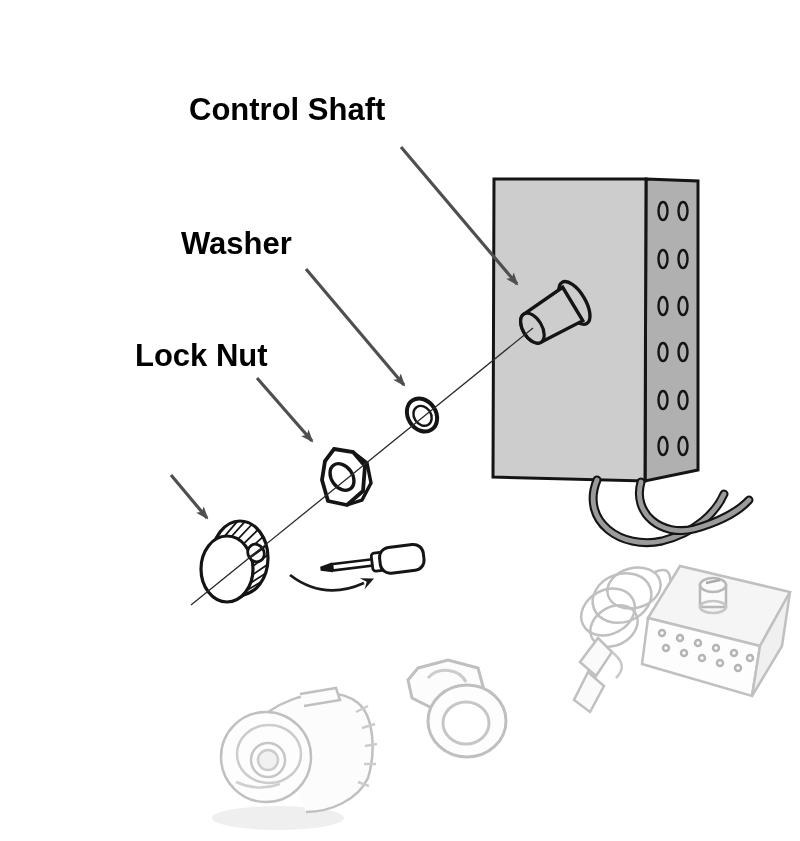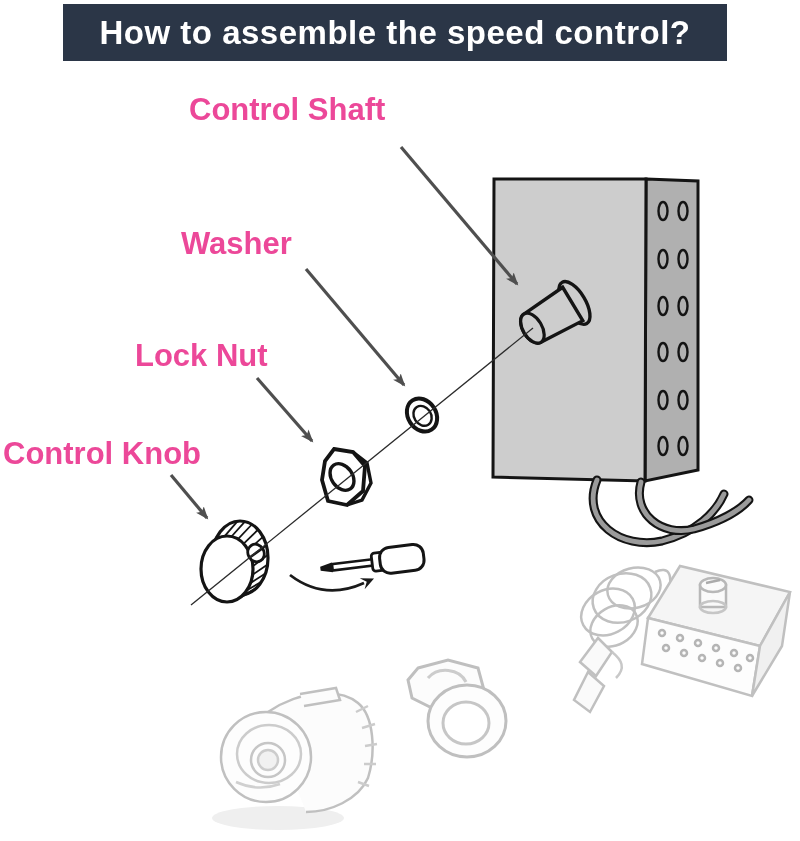--- a/index.html
+++ b/index.html
@@ -1,41 +1,37 @@
 <!DOCTYPE html>
 <html><head>
 <meta charset="utf-8">
 <style>
   html,body{margin:0;padding:0;background:#ffffff;}
   #page{position:relative;width:800px;height:841px;background:#ffffff;overflow:hidden;
         font-family:"Liberation Sans", sans-serif;}
   #header{position:absolute;left:63px;top:4px;width:664px;height:57px;
           background:#2b3647;display:flex;align-items:center;justify-content:center;}
   #header .title{color:#ffffff;font-size:33px;font-weight:700;letter-spacing:0.5px;white-space:nowrap;}
-  .part-label{position:absolute;color:#ec4899;font-weight:700;font-size:31px;white-space:nowrap;}
+  .part-label{position:absolute;color:#000000;font-weight:700;font-size:31px;white-space:nowrap;}
   #lbl-control-shaft{left:189px;top:92px;}
   #lbl-washer{left:181px;top:226px;}
   #lbl-lock-nut{left:135px;top:338px;}
   #lbl-control-knob{left:3px;top:436px;}
   #lbl-fasten-screw{left:287px;top:591px;font-size:23px;}
   svg{position:absolute;left:0;top:0;}
 </style>
 </head>
 <body>
 
 <div id="page">
 
-  <div id="header">
-    <span class="title">How to assemble the speed control?</span>
-  </div>
 
   <div id="lbl-control-shaft" class="part-label">Control Shaft</div>
   <div id="lbl-washer" class="part-label">Washer</div>
   <div id="lbl-lock-nut" class="part-label">Lock Nut</div>
-  <div id="lbl-control-knob" class="part-label">Control Knob</div>
 
   <svg width="800" height="841" viewBox="0 0 800 841">
     <defs>
       <marker id="ah-gray" markerWidth="14" markerHeight="12" refX="11" refY="5" orient="auto" markerUnits="userSpaceOnUse">
         <path d="M0,0 L13,5 L0,10 L3,5 Z" fill="#4f4f4f"></path>
       </marker>
       <marker id="ah-black" markerWidth="16" markerHeight="14" refX="11" refY="6" orient="auto" markerUnits="userSpaceOnUse">
         <path d="M13,0 L0,6 L13,12 L8,6 Z" fill="#1a1a1a"></path>
       </marker>
     </defs>

